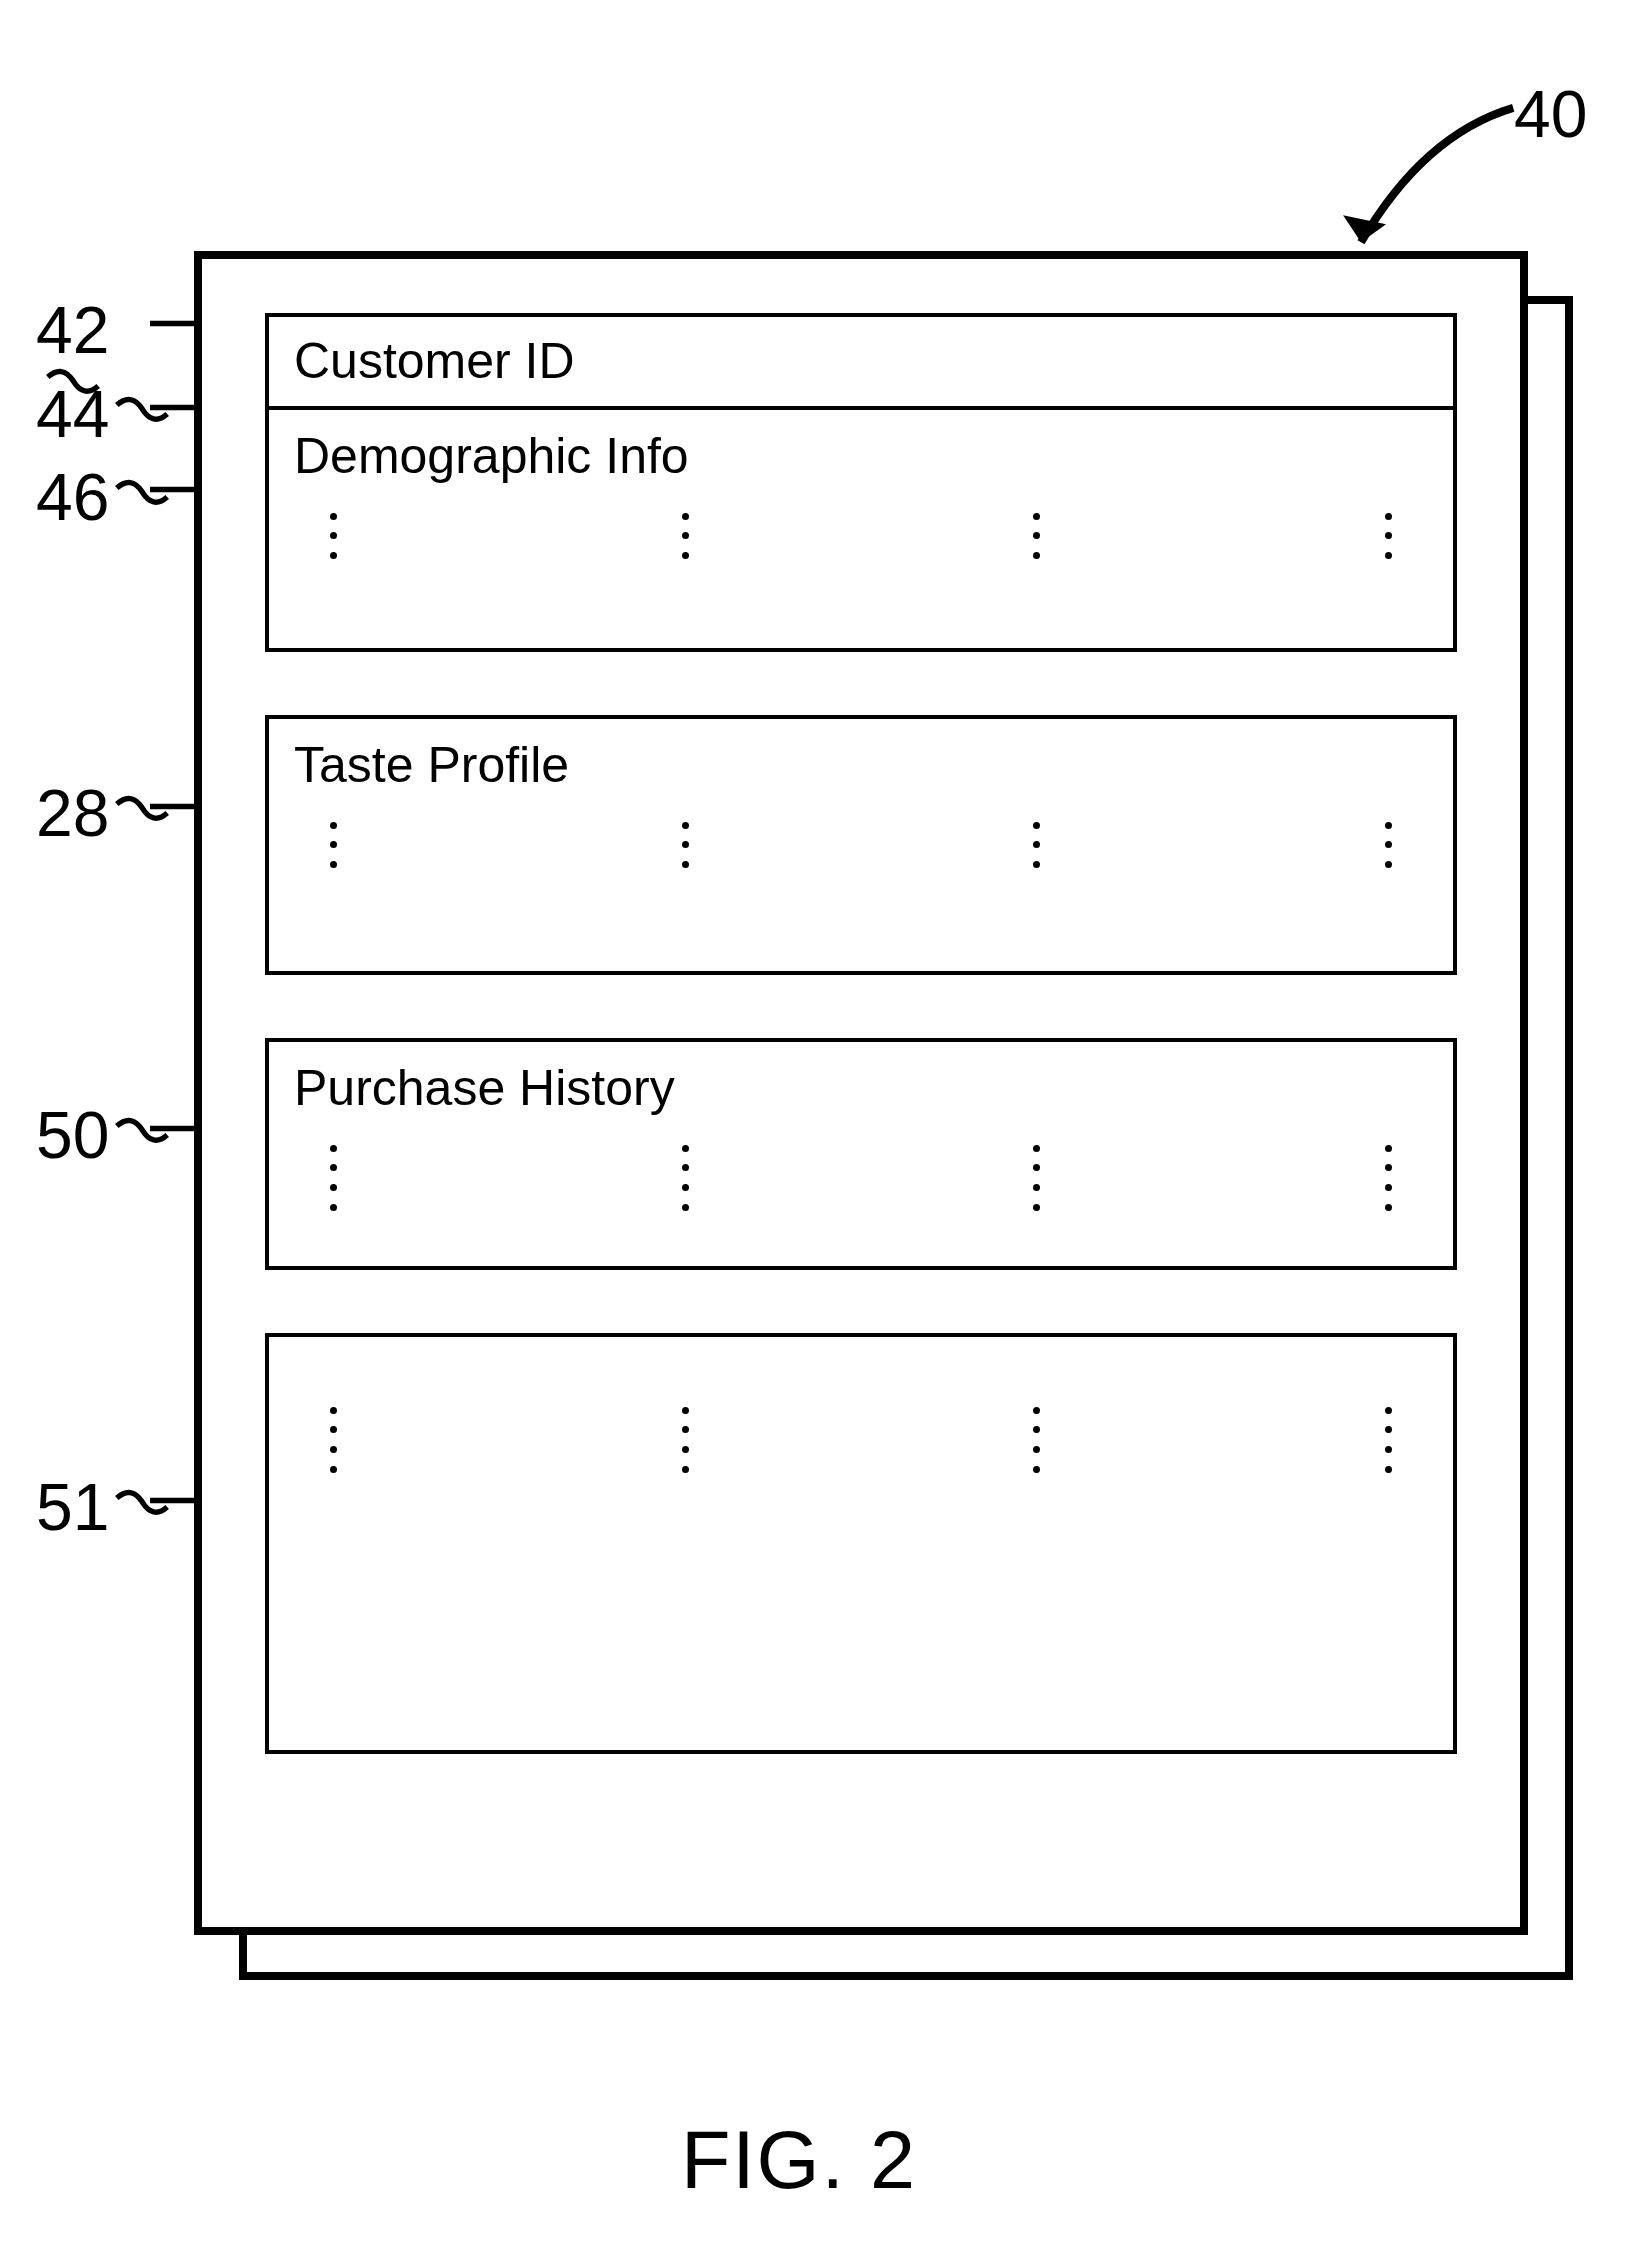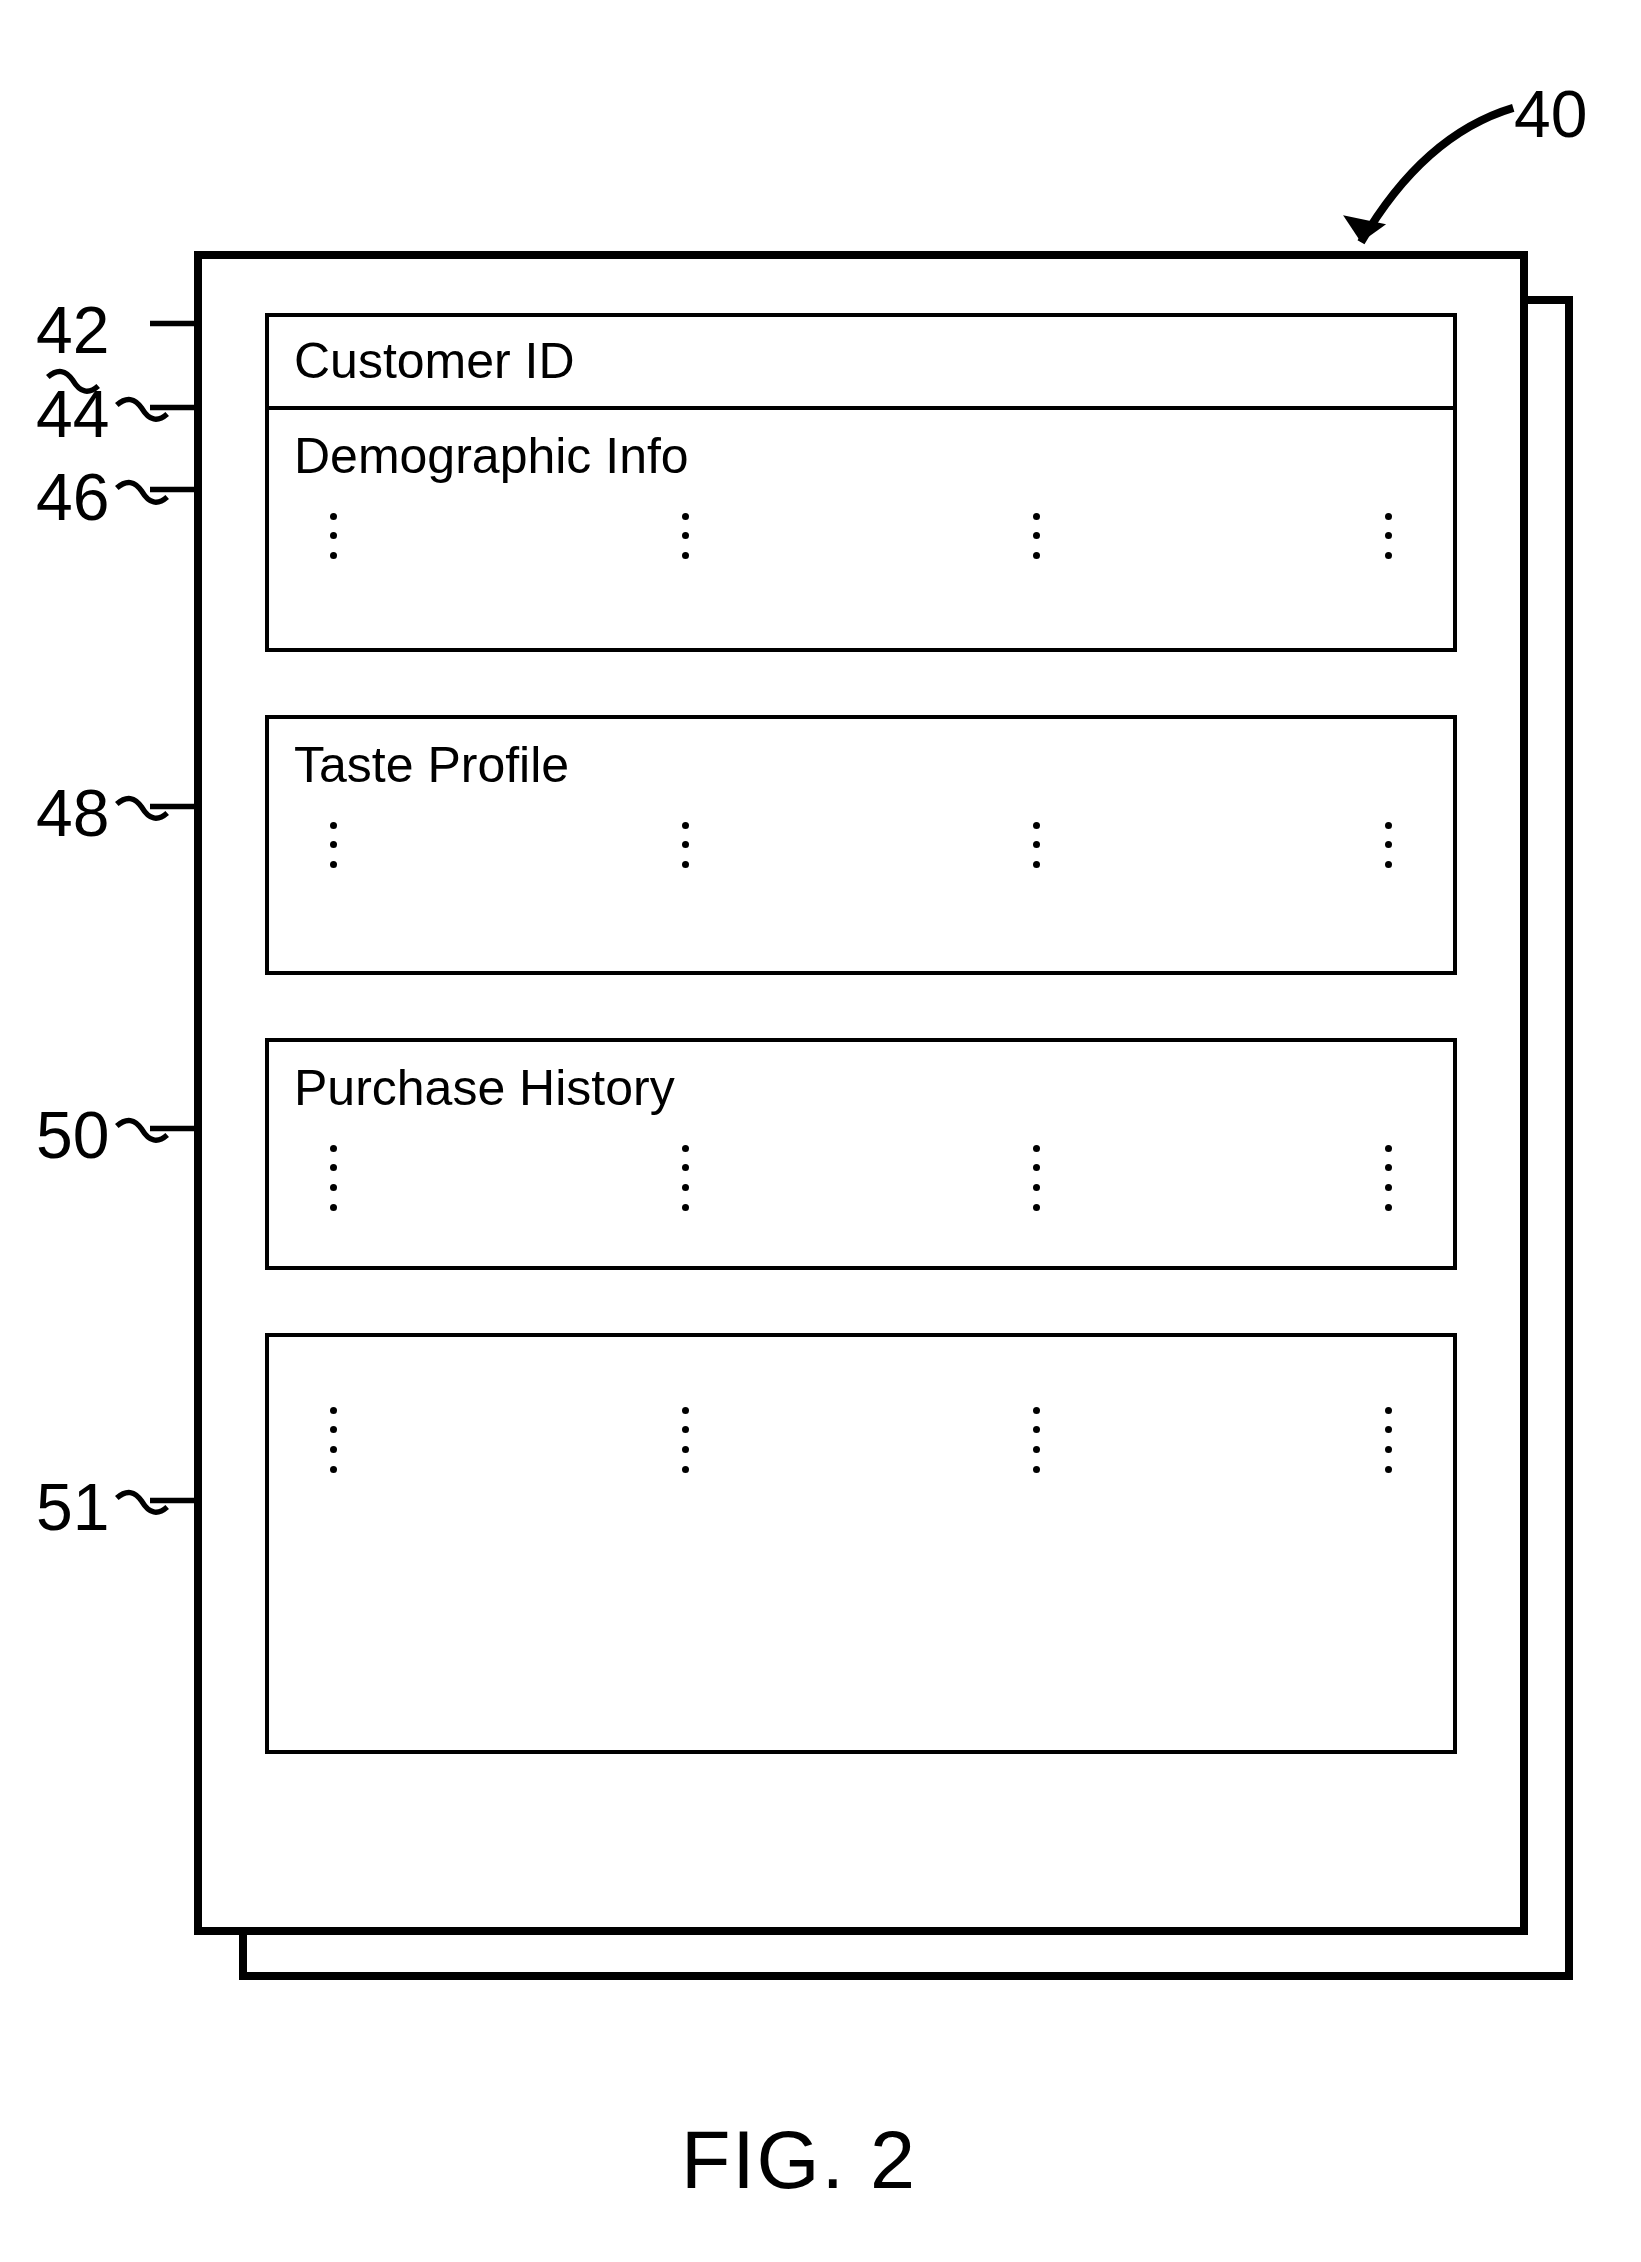--- a/index.html
+++ b/index.html
@@ -132,21 +132,21 @@
   <span class="ref-num">46</span>
   <svg class="squiggle" viewBox="0 0 60 40">
     <path d="M 2 10 Q 18 -4 30 14 Q 42 34 58 20" fill="none" stroke="#000" stroke-width="6"></path>
   </svg>
 </div>
 <svg class="leader-line" style="left:150px; top:485px;" width="161" height="9" viewBox="0 0 180 10">
   <line x1="0" y1="5" x2="180" y2="5" stroke="#000" stroke-width="6"></line>
 </svg>
 
 <div class="ref-label" style="left:36px; top:775px;">
-  <span class="ref-num">48</span>
+  <span class="ref-num">28</span>
   <svg class="squiggle" viewBox="0 0 60 40">
     <path d="M 2 10 Q 18 -4 30 14 Q 42 34 58 20" fill="none" stroke="#000" stroke-width="6"></path>
   </svg>
 </div>
 <svg class="leader-line" style="left:150px; top:802px;" width="161" height="9" viewBox="0 0 180 10">
   <line x1="0" y1="5" x2="180" y2="5" stroke="#000" stroke-width="6"></line>
 </svg>
 
 <div class="ref-label" style="left:36px; top:1097px;">
   <span class="ref-num">50</span>

